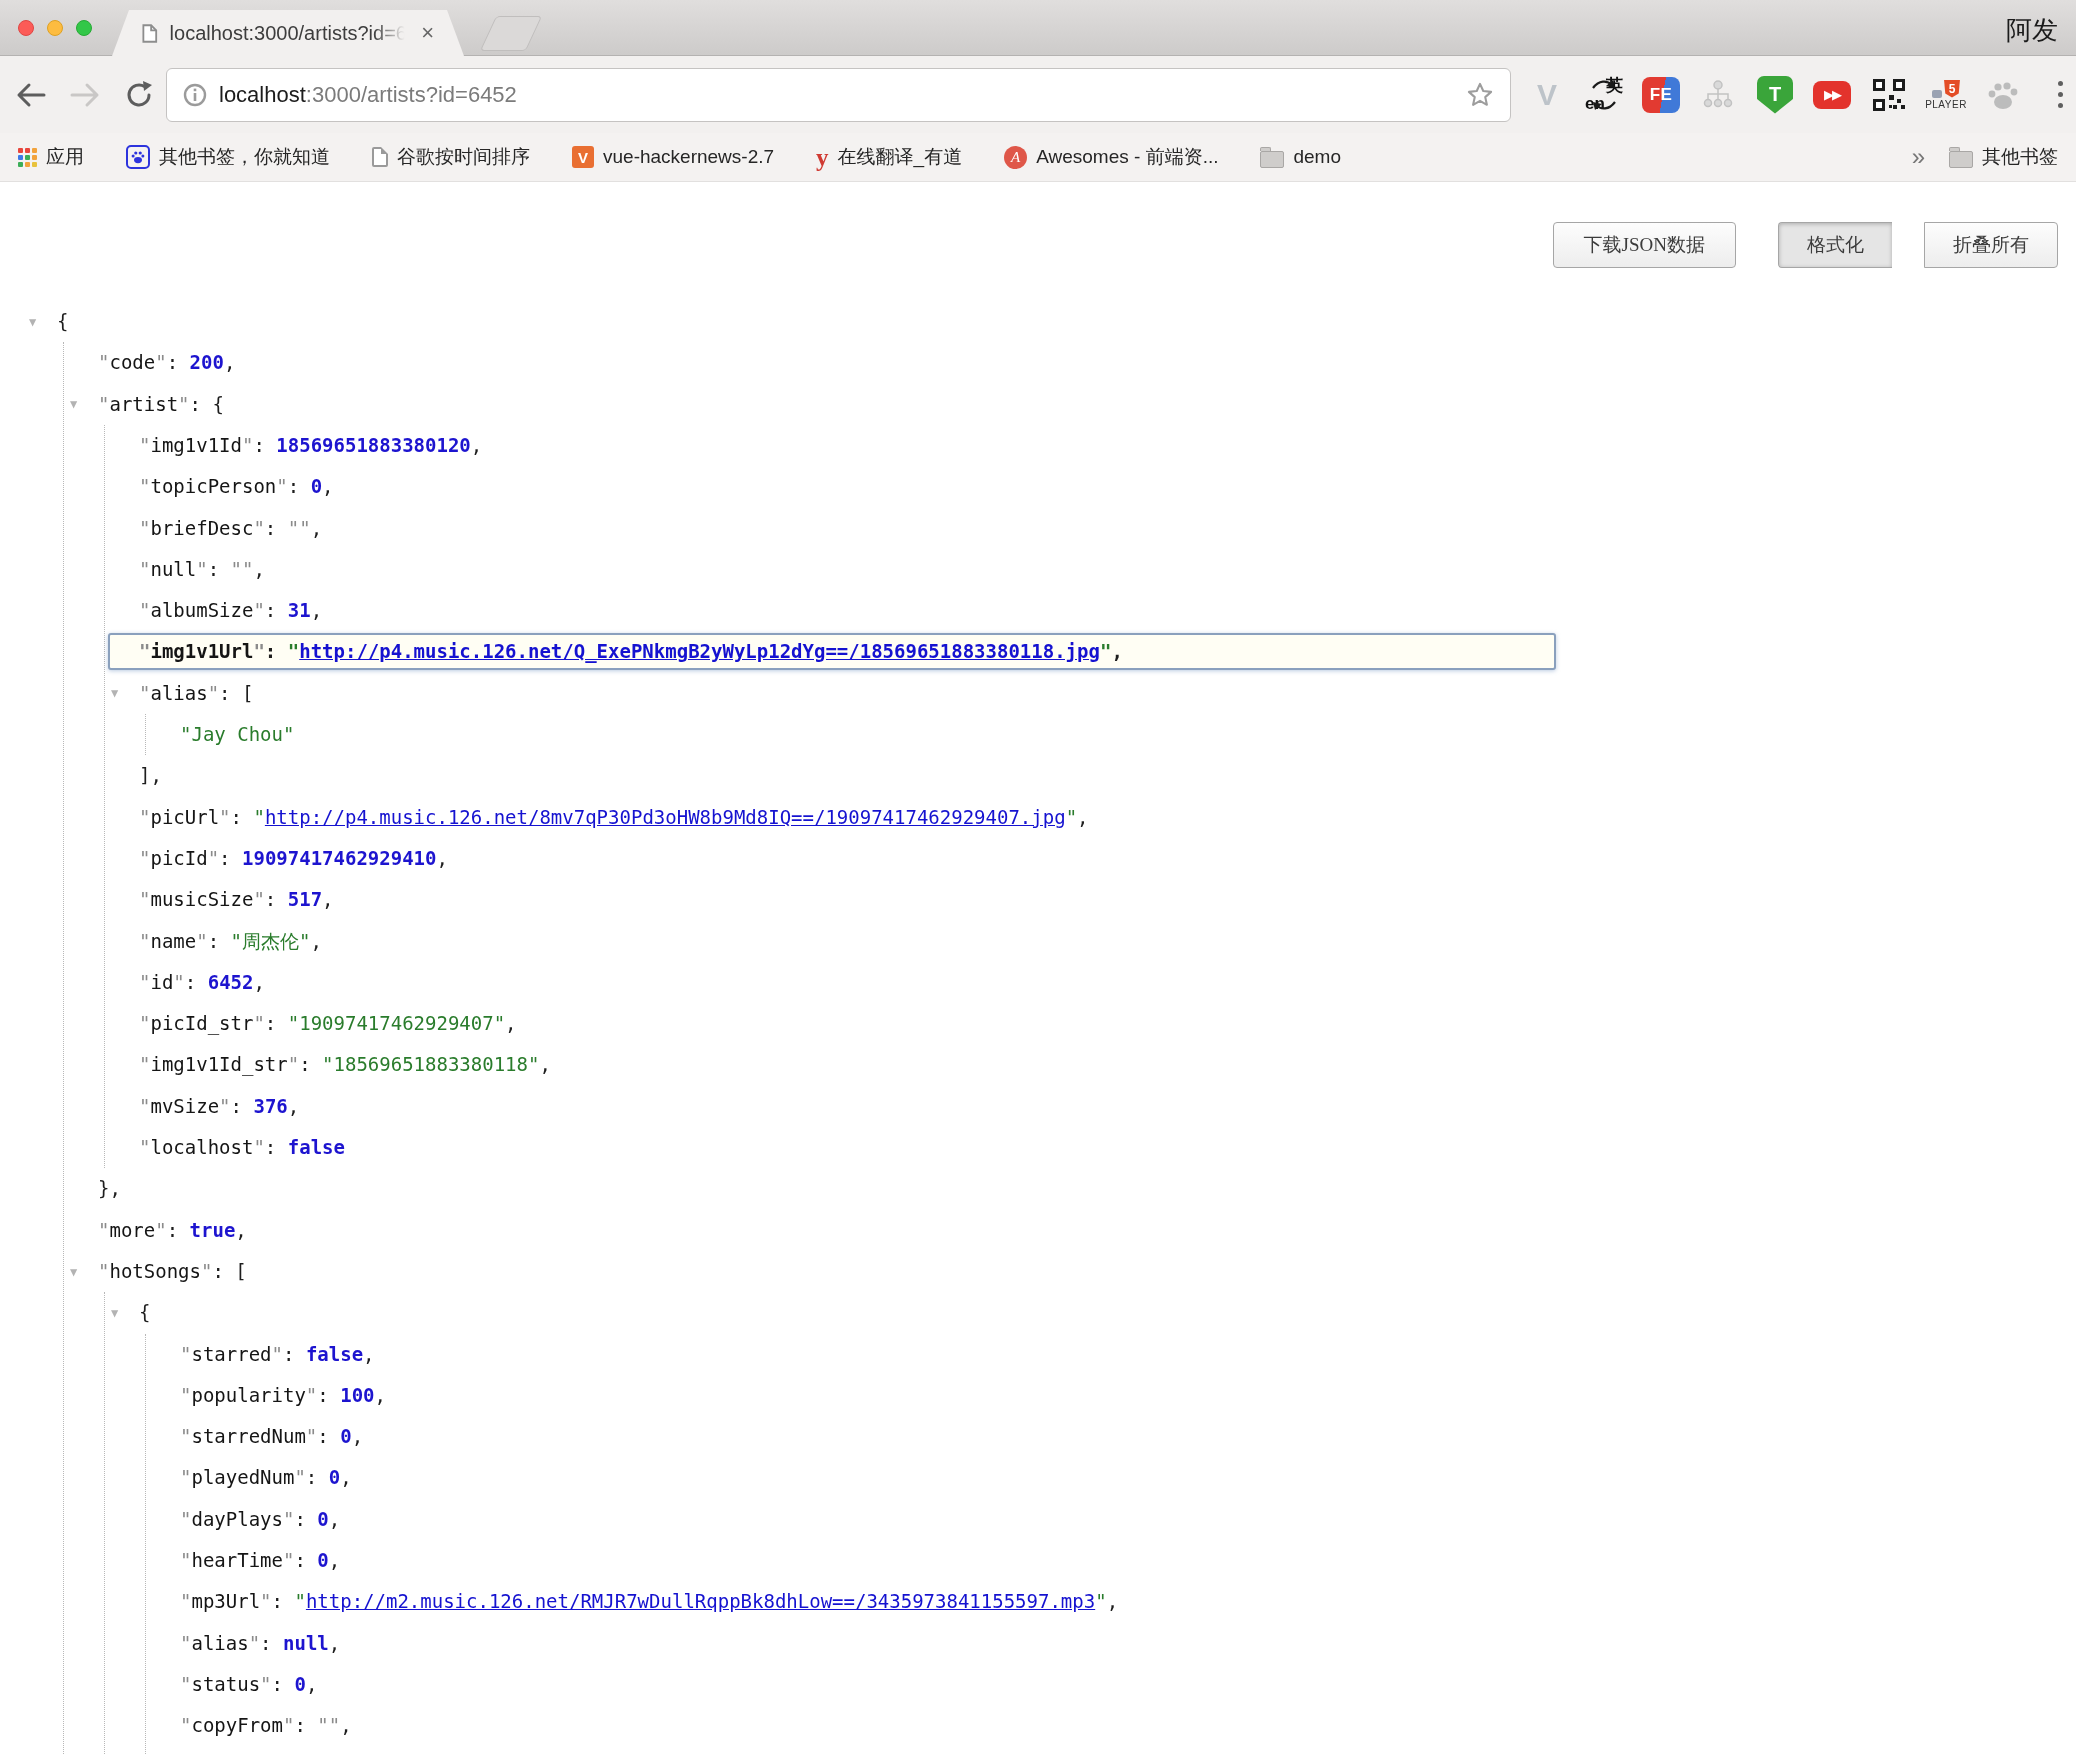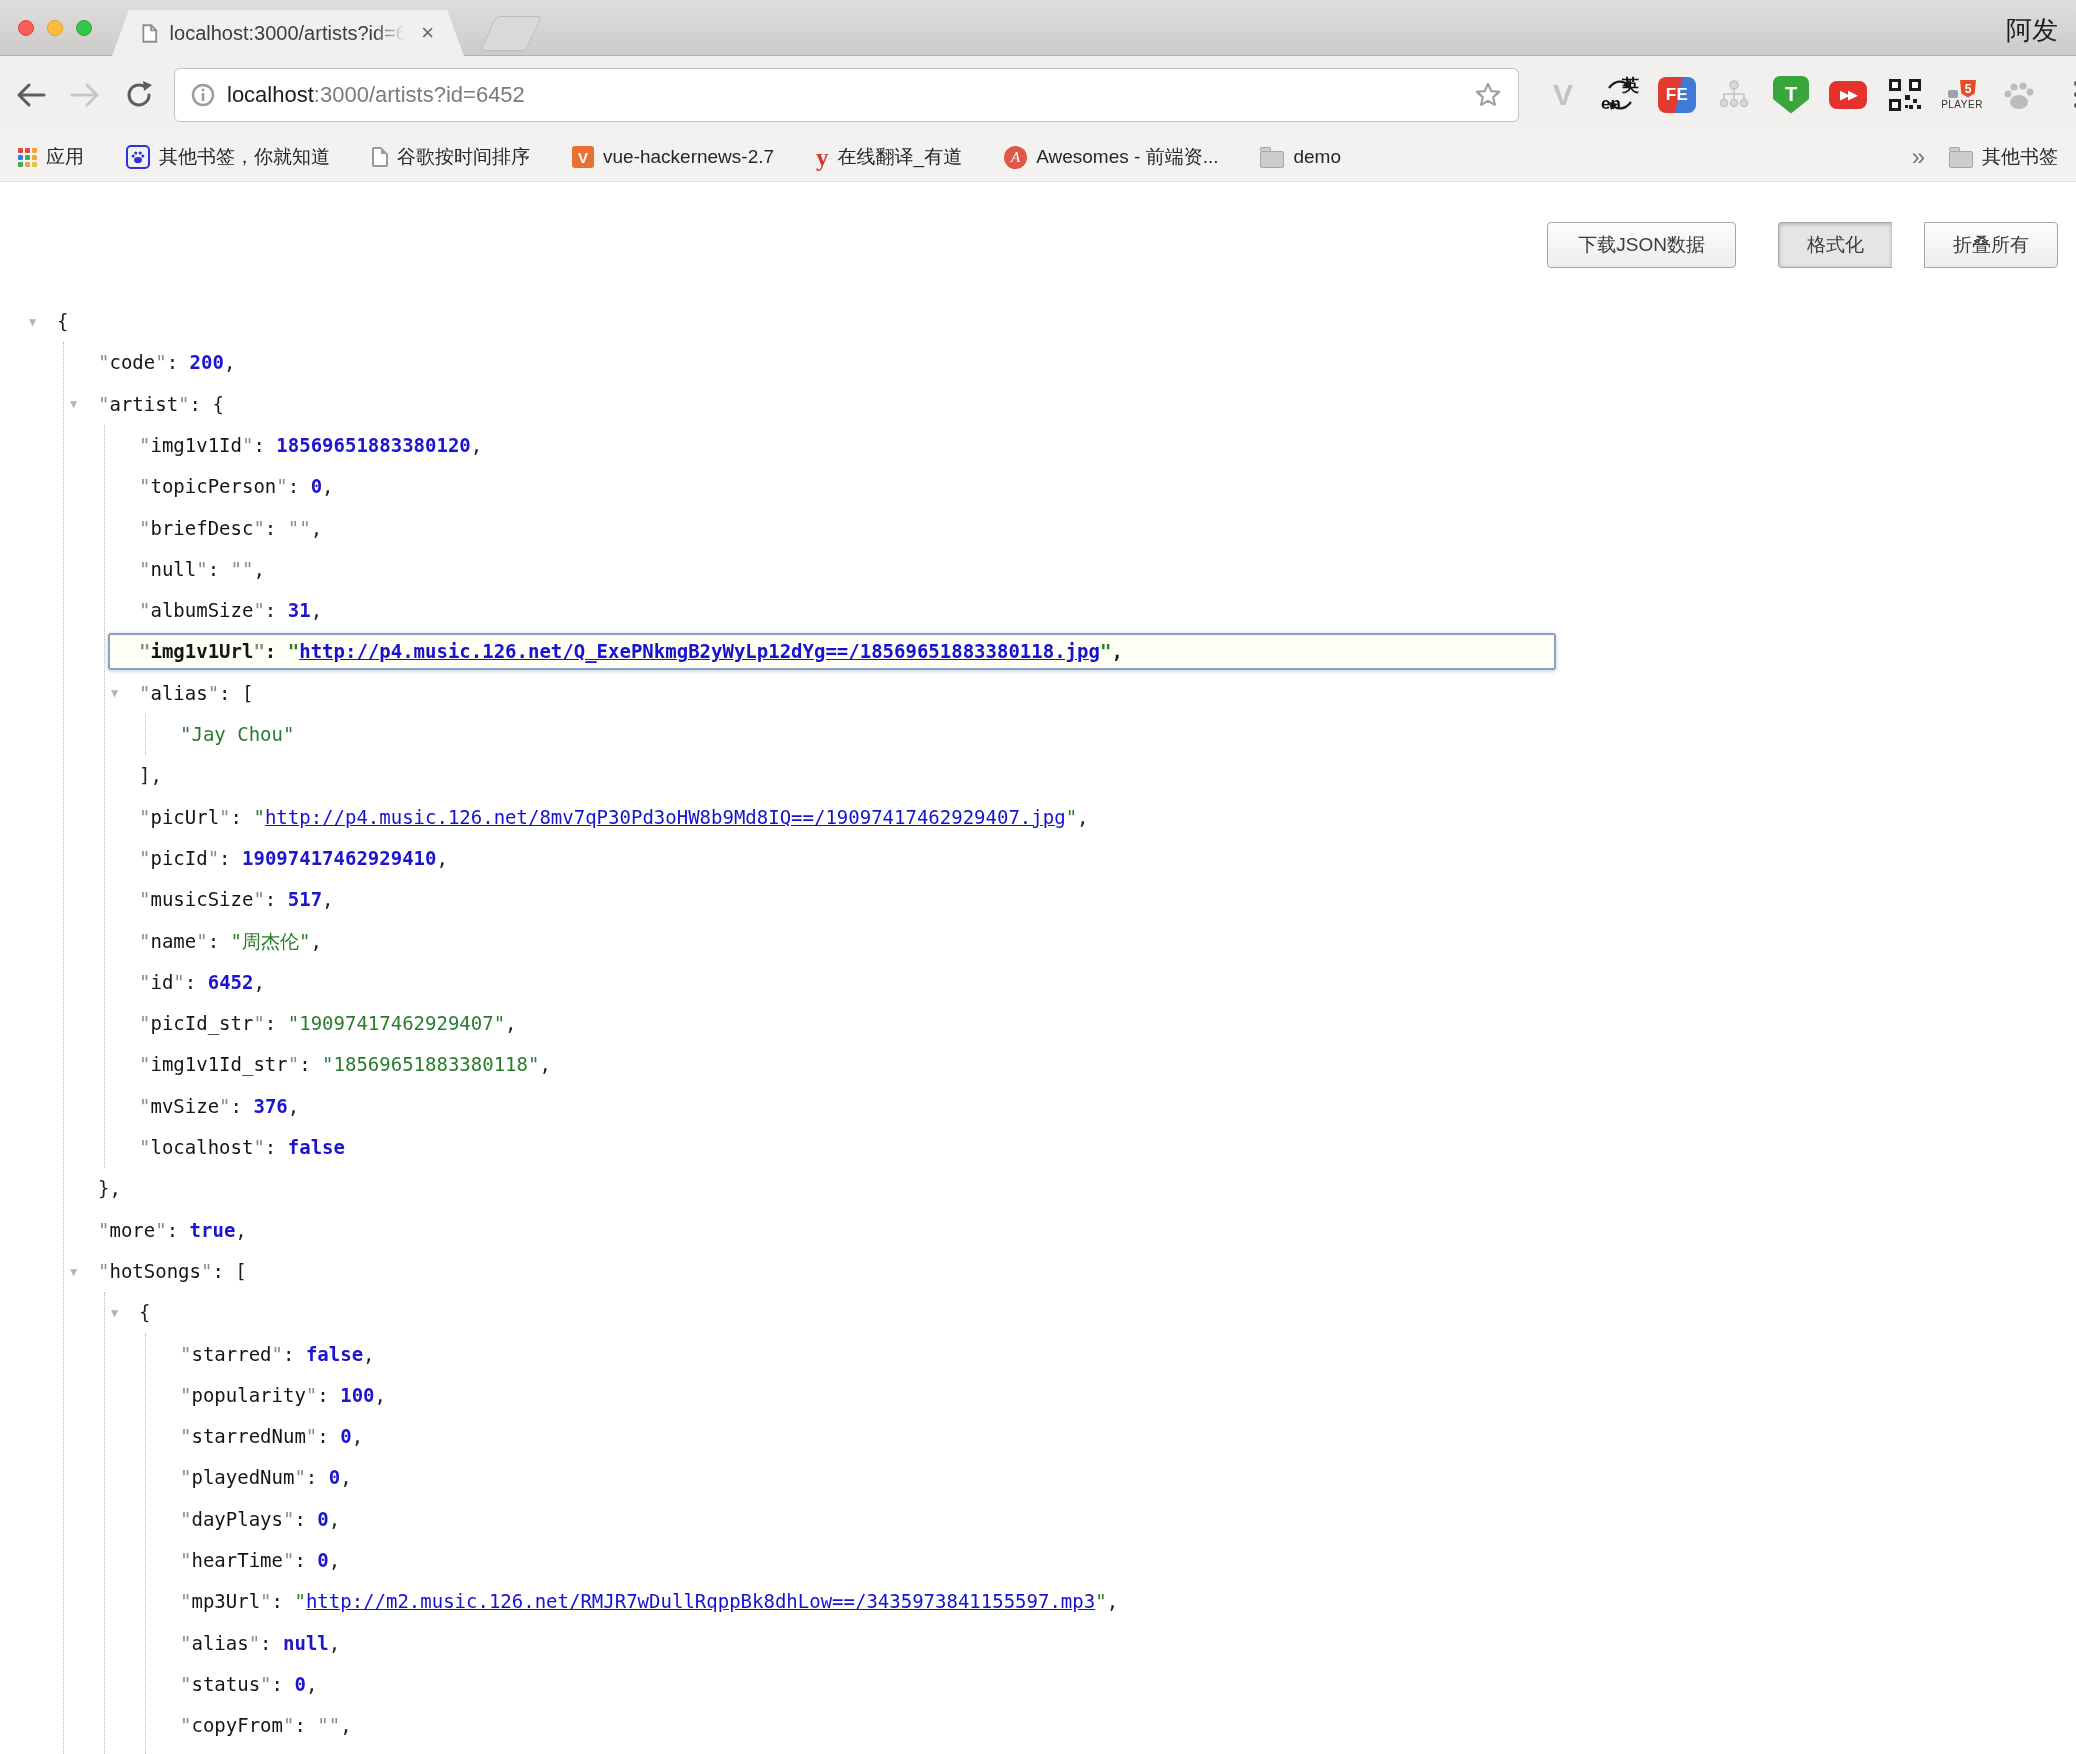--- a/index.html
+++ b/index.html
@@ -20,21 +20,21 @@
   .tab-title{font-size:20px;color:#3d3d3d;white-space:nowrap;overflow:hidden;max-width:250px;
        -webkit-mask-image:linear-gradient(90deg,#000 86%,transparent 99%);
        mask-image:linear-gradient(90deg,#000 86%,transparent 99%);}
   .tab-close{font-size:22px;color:#666;line-height:1;margin-left:2px;cursor:pointer;}
   .newtab{position:absolute;left:488px;top:16px;width:44px;height:33px;background:#dbd9d8;
           border:1px solid #c0bebd;border-radius:4px;transform:skewX(-25deg);}
   .profile-name{position:absolute;right:18px;top:13px;font-size:26px;color:#1b1b1b;}
 
   
   .toolbar{height:77px;background:#f2f0ef;display:flex;align-items:center;padding:0 14px;
-           box-sizing:border-box;gap:8px;}
+           box-sizing:border-box;}
   .navbtns{display:flex;align-items:center;gap:20px;margin-right:10px;}
   .navbtn{width:34px;height:30px;display:flex;align-items:center;justify-content:center;cursor:pointer;}
   .urlbar{flex:0 0 auto;width:1345px;height:54px;background:#fff;border:1px solid #c5c3c2;
           border-radius:6px;display:flex;align-items:center;padding:0 16px;box-sizing:border-box;}
   .urltext{font-size:22px;margin-left:12px;white-space:nowrap;flex:1;}
   .urltext .host{color:#1c1c1c;}
   .urltext .rest{color:#7b7b7b;}
   .ext-strip{display:flex;align-items:center;gap:17px;margin-left:16px;}
   .ext{width:40px;height:42px;display:flex;align-items:center;justify-content:center;
        flex-direction:column;cursor:pointer;position:relative;}
@@ -84,21 +84,21 @@
   .folder::before{content:"";position:absolute;top:-5px;left:-1px;width:9px;height:3px;
           background:#cfcdcb;border:1px solid #a9a7a5;border-bottom:none;border-radius:2px 2px 0 0;}
   .bm-right{margin-left:auto;display:flex;align-items:center;gap:24px;}
   .chev{font-size:24px;color:#777;}
 
   
   .content{position:relative;height:1572px;background:#fff;overflow:hidden;}
   .json-toolbar{position:absolute;top:40px;right:18px;display:flex;gap:42px;z-index:5;}
   .btn{height:46px;border:1px solid #a6a6a6;background:linear-gradient(#fdfdfd,#ededed);
        font-size:19px;color:#3c3c3c;border-radius:4px;padding:0 30px;
-       font-family:Liberation Sans, sans-serif;cursor:pointer;}
+       font-family:Liberation Serif, serif;cursor:pointer;}
   .seg{display:flex;}
   .seg .btn{border-radius:0;padding:0 28px;}
   .seg .btn:first-child{border-radius:4px 0 0 4px;border-right:none;}
   .seg .btn:last-child{border-radius:0 4px 4px 0;margin-left:32px;}
   .seg .btn.pressed{background:#e5e5e5;box-shadow:inset 0 1px 4px rgba(0,0,0,.25);}
 
   #json-content{position:absolute;inset:0;font-family:"DejaVu Sans Mono","Liberation Mono",monospace;
                 font-size:19px;}
   .guide{position:absolute;width:0;border-left:1px dotted #b8b8b8;}
   .jline{position:absolute;left:0;right:0;height:41.3px;z-index:0;}

